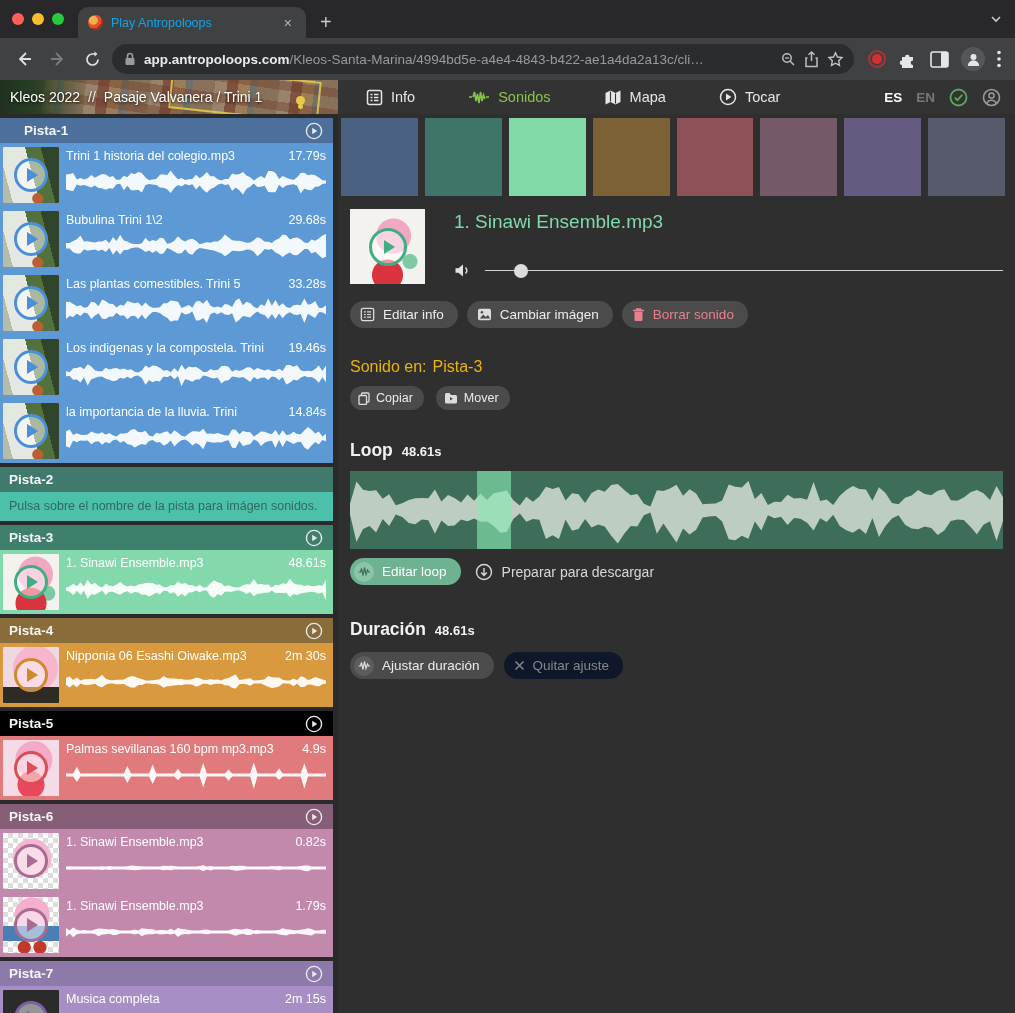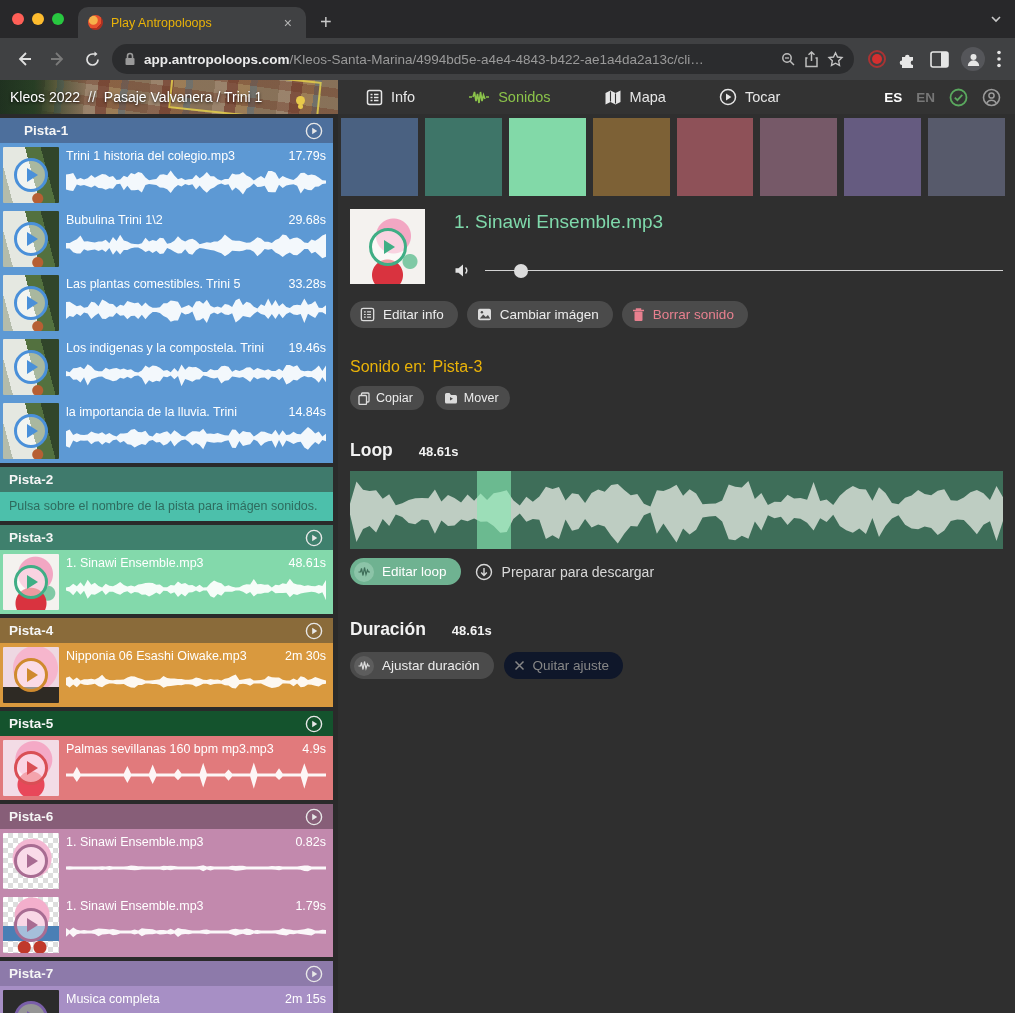--- a/index.html
+++ b/index.html
@@ -7,21 +7,21 @@
   body { font-family:"Liberation Sans", sans-serif; }
   #stage { position:relative; width:1015px; height:1013px; overflow:hidden; background:#2f2f2f; }
 
   
   .tab-strip { height:38px; background:#28282a; display:flex; align-items:flex-end; position:relative; }
   .traffic-lights { display:flex; gap:8px; align-items:center; height:38px; padding:0 14px 0 12px; }
   .tl { width:12px; height:12px; border-radius:50%; }
   .tl-red{ background:#ff5f57; } .tl-yellow{ background:#febc2e; } .tl-green{ background:#28c840; }
   .tab { width:228px; height:31px; background:#404143; border-radius:10px 10px 0 0; display:flex; align-items:center; gap:8px; padding:0 10px; }
   .favicon { width:15px; height:15px; border-radius:50%; background:radial-gradient(circle at 35% 35%, #f6b14a 0 4px, #e8502d 5px 8px, #b03020 8px); flex:0 0 auto; }
-  .tab-title { font-size:12.5px; color:#eab308; flex:1 1 auto; white-space:nowrap; overflow:hidden; }
+  .tab-title { font-size:12.5px; color:#0ea5e9; flex:1 1 auto; white-space:nowrap; overflow:hidden; }
   .tab-close { color:#b5b5b5; font-size:14px; line-height:1; padding:2px 4px; border-radius:50%; }
   .new-tab { color:#c8c8c8; font-size:20px; line-height:1; padding:0 14px 6px 14px; }
   .strip-chevron { position:absolute; right:12px; top:12px; }
 
   .toolbar { height:42px; background:#404143; display:flex; align-items:center; padding:0 10px; gap:6px; }
   .nav-btn { width:28px; height:28px; display:flex; align-items:center; justify-content:center; border-radius:50%; flex:0 0 auto; }
   .omnibox { flex:1 1 auto; height:30px; background:#2b2c2e; border-radius:16px; display:flex; align-items:center; padding:0 10px 0 12px; gap:8px; min-width:0; }
   .url { font-size:13.5px; white-space:nowrap; overflow:hidden; flex:1 1 auto; }
   .url .host { color:#eaeaea; font-weight:bold; }
   .url .path { color:#9a9a9a; }
@@ -126,21 +126,21 @@
   .pill.danger { color:#e8808f; }
   .pill.small { height:24px; font-size:12.5px; border-radius:12px; padding:0 11px 0 8px; gap:6px; }
   .pill.mint { background:#6fb291; color:#fff; padding-left:4px; }
   .pill .lead-circle { width:20px; height:20px; border-radius:50%; background:#8cc4a8; display:flex; align-items:center; justify-content:center; flex:0 0 auto; }
   .pill.gray-lead { padding-left:4px; }
   .pill .lead-gray { width:20px; height:20px; border-radius:50%; background:#5d5d5d; display:flex; align-items:center; justify-content:center; flex:0 0 auto; }
   .pill.disabled { background:#0f172a; color:#878787; }
   .sonido-en { margin-top:30px; font-size:16px; color:#eab308; }
   .sonido-en .trk { margin-left:6px; }
   .copy-row { display:flex; gap:12px; margin-top:10px; }
-  .section-head { margin-top:30px; display:flex; align-items:baseline; gap:26px;text-align:right; }
+  .section-head { margin-top:30px; display:flex; align-items:baseline; gap:9px;text-align:right; }
   .section-title { color:#f2f2f2; font-size:17.5px; font-weight:bold; }
   .section-value { color:#f2f2f2; font-size:13px; font-weight:bold; }
   .loop-wave-wrap { position:relative; margin-top:10px; height:78px; background:#3e6e59; }
   .loop-wave { width:100%; height:100%; display:block; }
   .loop-wave path { fill:#c9d5cb; fill-opacity:.92; }
   .loop-band { position:absolute; top:0; bottom:0; background:rgba(135,232,178,.62); }
   .loop-actions { display:flex; align-items:center; gap:14px; margin-top:9px; }
   .ghost-btn { display:inline-flex; align-items:center; gap:9px; color:#d8d8d8; font-size:14px; }
   .dur-actions { display:flex; align-items:center; gap:10px; margin-top:12px; }
 
@@ -474,21 +474,21 @@
       </div>
       <svg class="clip-wave" viewBox="0 0 300 26" preserveAspectRatio="none">
                   <path d="M0.0,9.3 L 4.2,8.2 L 8.3,11.2 L 12.5,9.1 L 16.7,11.8 L 20.8,10.7 L 25.0,10.6 L 29.2,10.1 L 33.3,10.9 L 37.5,9.4 L 41.7,6.7 L 45.8,10.2 L 50.0,11.3 L 54.2,11.5 L 58.3,11.1 L 62.5,11.1 L 66.7,10.8 L 70.8,9.1 L 75.0,8.1 L 79.2,8.3 L 83.3,9.6 L 87.5,10.4 L 91.7,11.8 L 95.8,11.8 L 100.0,11.5 L 104.2,11.1 L 108.3,10.7 L 112.5,7.7 L 116.7,9.5 L 120.8,10.0 L 125.0,9.9 L 129.2,10.5 L 133.3,10.3 L 137.5,11.0 L 141.7,11.0 L 145.8,10.7 L 150.0,9.1 L 154.2,9.8 L 158.3,11.0 L 162.5,11.3 L 166.7,10.3 L 170.8,11.1 L 175.0,10.8 L 179.2,11.6 L 183.3,10.1 L 187.5,9.5 L 191.7,7.9 L 195.8,6.6 L 200.0,11.3 L 204.2,10.8 L 208.3,10.2 L 212.5,9.7 L 216.7,11.8 L 220.8,11.4 L 225.0,11.2 L 229.2,10.6 L 233.3,7.7 L 237.5,8.9 L 241.7,9.0 L 245.8,9.1 L 250.0,11.1 L 254.2,11.7 L 258.3,11.6 L 262.5,9.9 L 266.7,11.5 L 270.8,8.1 L 275.0,8.8 L 279.2,11.3 L 283.3,10.5 L 287.5,8.7 L 291.7,9.8 L 295.8,10.9 L 300.0,11.6 L 300.0,14.5 L 295.8,14.9 L 291.7,17.0 L 287.5,16.3 L 283.3,15.3 L 279.2,15.1 L 275.0,17.2 L 270.8,17.5 L 266.7,14.2 L 262.5,16.6 L 258.3,14.5 L 254.2,14.2 L 250.0,14.3 L 245.8,17.0 L 241.7,17.7 L 237.5,18.2 L 233.3,17.2 L 229.2,15.9 L 225.0,14.4 L 220.8,14.2 L 216.7,14.2 L 212.5,16.2 L 208.3,15.0 L 204.2,14.6 L 200.0,14.9 L 195.8,18.6 L 191.7,18.2 L 187.5,16.1 L 183.3,15.9 L 179.2,14.6 L 175.0,14.6 L 170.8,14.7 L 166.7,15.6 L 162.5,14.6 L 158.3,14.5 L 154.2,16.1 L 150.0,17.2 L 145.8,15.3 L 141.7,15.0 L 137.5,15.0 L 133.3,15.8 L 129.2,15.5 L 125.0,16.0 L 120.8,16.5 L 116.7,16.6 L 112.5,18.0 L 108.3,15.5 L 104.2,14.7 L 100.0,14.8 L 95.8,14.3 L 91.7,14.4 L 87.5,15.7 L 83.3,15.6 L 79.2,17.9 L 75.0,17.7 L 70.8,16.4 L 66.7,14.8 L 62.5,15.0 L 58.3,14.9 L 54.2,14.2 L 50.0,14.4 L 45.8,15.3 L 41.7,17.6 L 37.5,16.6 L 33.3,14.6 L 29.2,15.1 L 25.0,15.7 L 20.8,15.4 L 16.7,14.2 L 12.5,17.6 L 8.3,15.2 L 4.2,17.8 L 0.0,15.7 Z"></path>
                 </svg>
     </div>
   </div>
 </div>
   </div>
 
   <div class="track">
-    <div class="track-header" style="background: #14532d;">
+    <div class="track-header" style="background: #000000;">
       <span class="track-name">Pista-5</span>
       <span class="track-play">
         <svg class="play-circle" viewBox="0 0 18 18">
                 <circle cx="9" cy="9" r="7.6" stroke="#e8e8e8" stroke-width="1.4" fill="none"></circle>
                 <path d="M7.2 5.8 L12.2 9 L7.2 12.2 Z" fill="#e8e8e8"></path>
               </svg>
       </span>
     </div>
     <div class="track-body" style="background: rgb(225, 122, 124);">
   <div class="clip">

